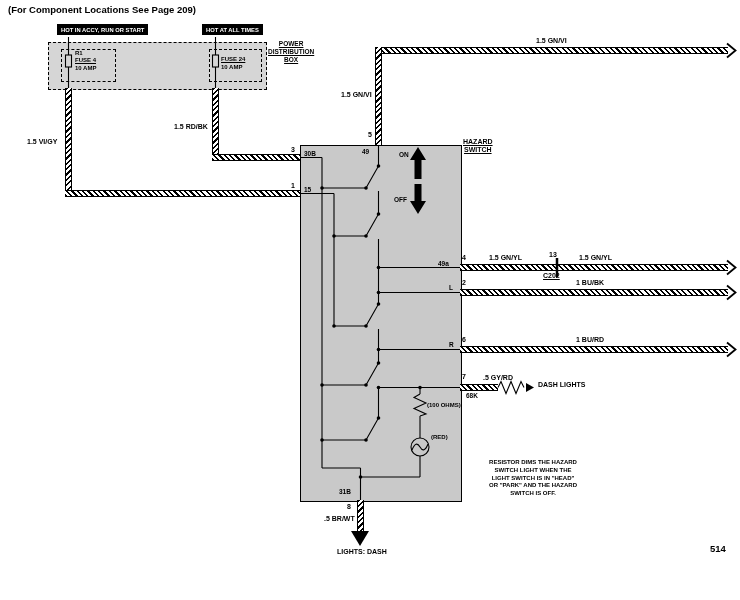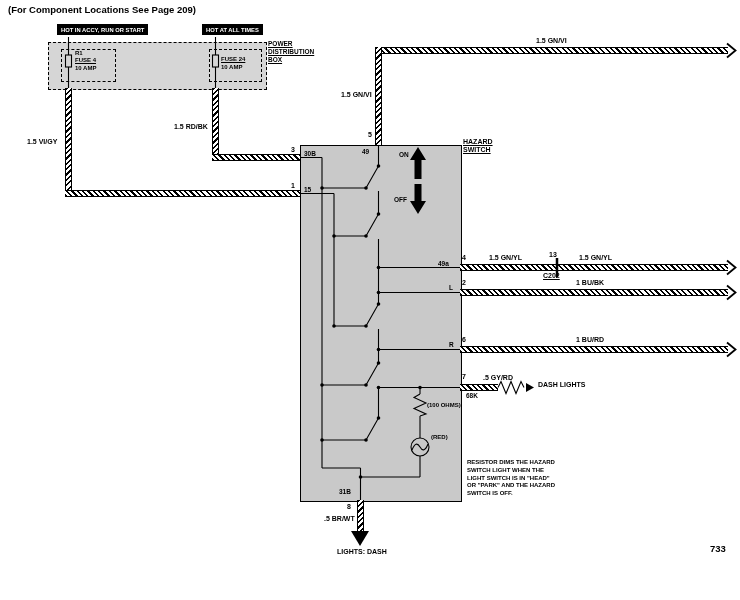--- a/index.html
+++ b/index.html
@@ -1,17 +1,17 @@
 <!DOCTYPE html>
 <html><head>
 <meta charset="utf-8">
 <style>
   html,body{margin:0;padding:0;background:#fff;}
   #canvas{position:relative;width:740px;height:600px;background:#fff;overflow:hidden;
-          font-family:"Liberation Sans",sans-serif;}
+          font-family:"Liberation Sans",sans-serif;text-align:center;}
   .lbl{position:absolute;z-index:6;font-family:"Liberation Sans",sans-serif;font-weight:bold;
        font-size:7px;line-height:1.2;color:#000;white-space:pre-line;letter-spacing:0;}
   .s6{font-size:6px;line-height:1.3;}
   .s65{font-size:6.5px;}
   .s95{font-size:9.5px;}
   .ul{text-decoration:underline;}
   .hotbox{position:absolute;z-index:6;background:#000;color:#fff;font-weight:bold;
           font-size:5.8px;padding:3px 4px 2px;font-family:"Liberation Sans",sans-serif;}
   .wh,.wv{position:absolute;z-index:2;}
   .wh{height:5px;border-top:1px solid #000;border-bottom:1px solid #000;
@@ -23,21 +23,21 @@
   #switchbox{position:absolute;z-index:1;left:300px;top:145px;width:160px;height:355px;
              background:#c9c9c9;border:1px solid #000;}
   svg.overlay{position:absolute;left:0;top:0;z-index:5;}
 </style>
 </head>
 <body>
 
 <div id="canvas">
 
   <div class="lbl s95" style="left:8px;top:4px">(For Component Locations See Page 209)</div>
-  <div class="lbl s95" style="left:710px;top:543px">733</div>
+  <div class="lbl s95" style="left:710px;top:543px">514</div>
 
   <div class="hotbox" style="left:57px;top:24px">HOT IN ACCY, RUN OR START</div>
   <div class="hotbox" style="left:202px;top:24px">HOT AT ALL TIMES</div>
   <div class="box-dashed" style="left:48px;top:42px;width:217px;height:46px"></div>
   <div class="fusebox" style="left:61px;top:49px;width:53px;height:31px"></div>
   <div class="fusebox" style="left:209px;top:49px;width:51px;height:31px"></div>
   <div class="lbl s6" style="left:75px;top:50px">R1</div>
   <div class="lbl s6 ul" style="left:75px;top:57px">FUSE 4</div>
   <div class="lbl s6" style="left:75px;top:65px">10 AMP</div>
   <div class="lbl s6 ul" style="left:221px;top:56px">FUSE 24</div>

